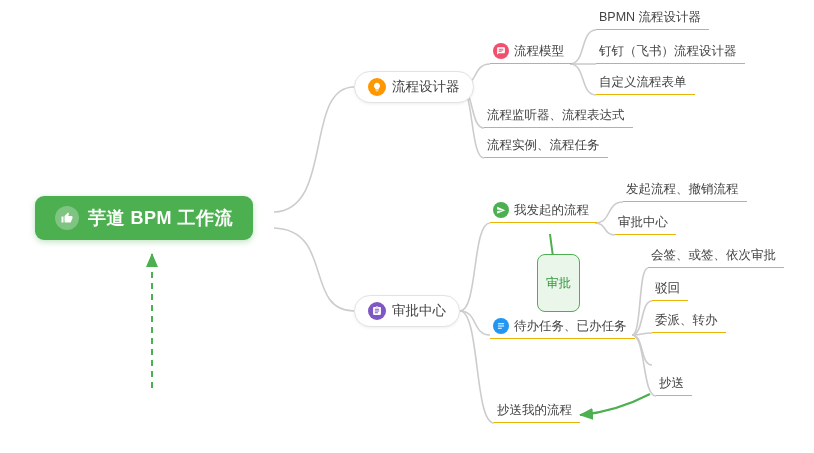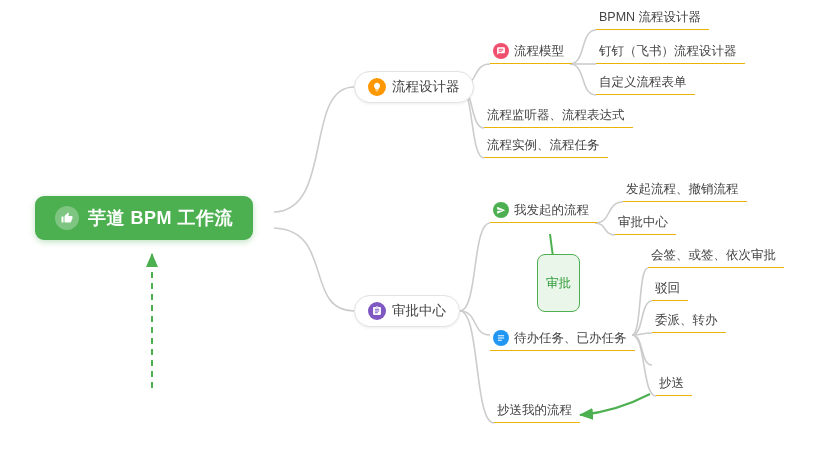--- a/index.html
+++ b/index.html
@@ -143,21 +143,21 @@
     <span>我发起的流程</span>
   </div>
 
   <div class="node leaf" style="left:623px;top:181px">
     <span>发起流程、撤销流程</span>
   </div>
   <div class="node leaf" style="left:615px;top:214px">
     <span>审批中心</span>
   </div>
 
-  <div class="node leaf" style="left:490px;top:330px">
+  <div class="node leaf" style="left:490px;top:318px">
     <span class="cicon">
       <svg viewBox="0 0 24 24">
           <circle cx="12" cy="12" r="12" fill="#2196f3"></circle>
           <path fill="#ffffff" transform="translate(5.05 5.05) scale(0.58)" d="M4 5h16v2.6H4zM4 10.7h16v2.6H4zM4 16.4h10v2.6H4z"></path>
         </svg>
     </span>
     <span>待办任务、已办任务</span>
   </div>
 
   <div class="node leaf" style="left:648px;top:247px">

